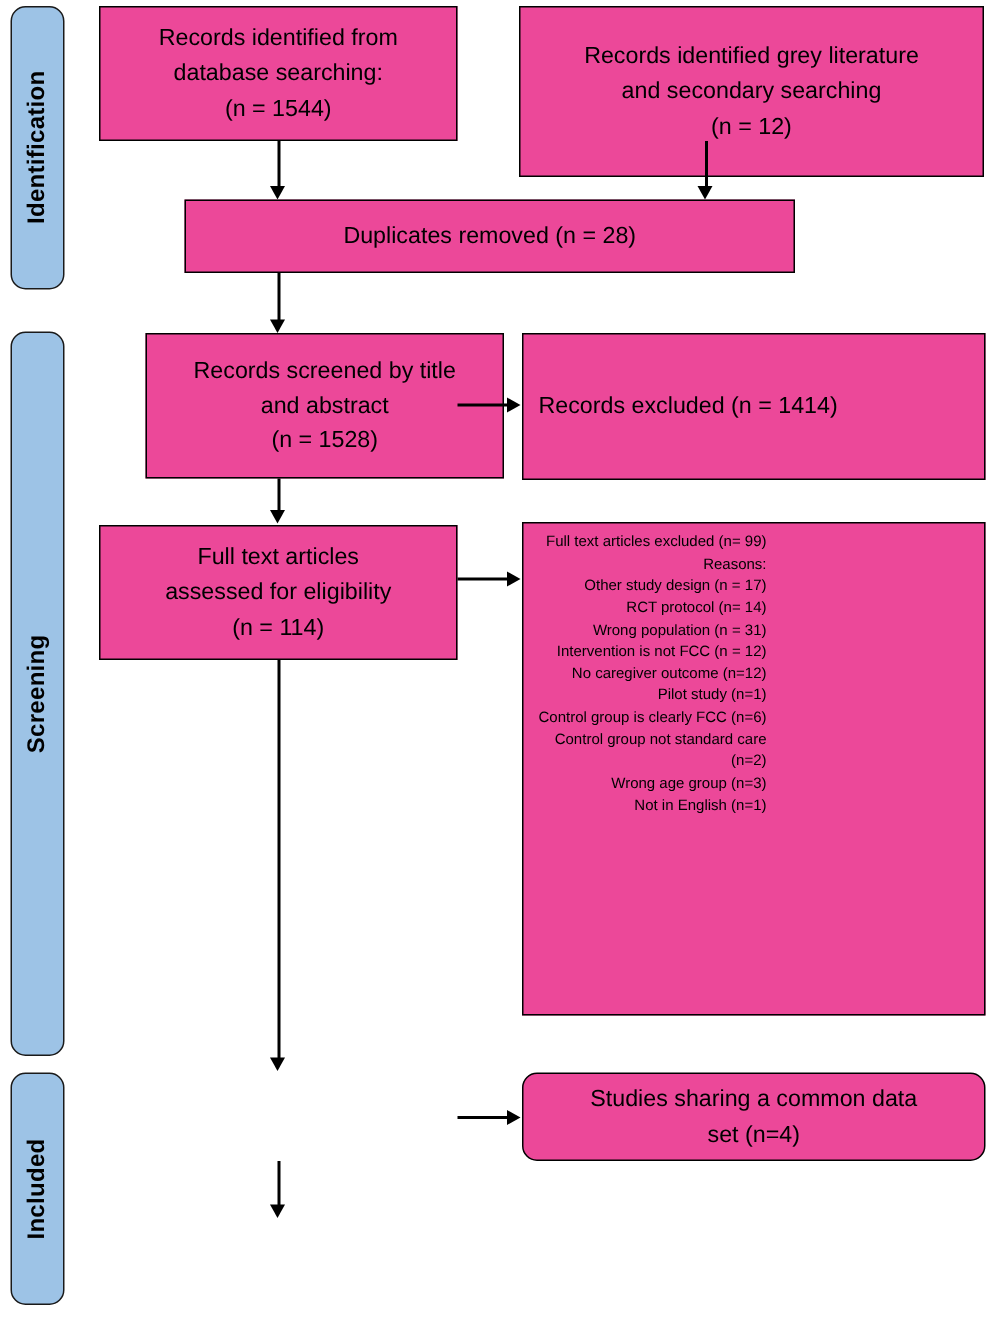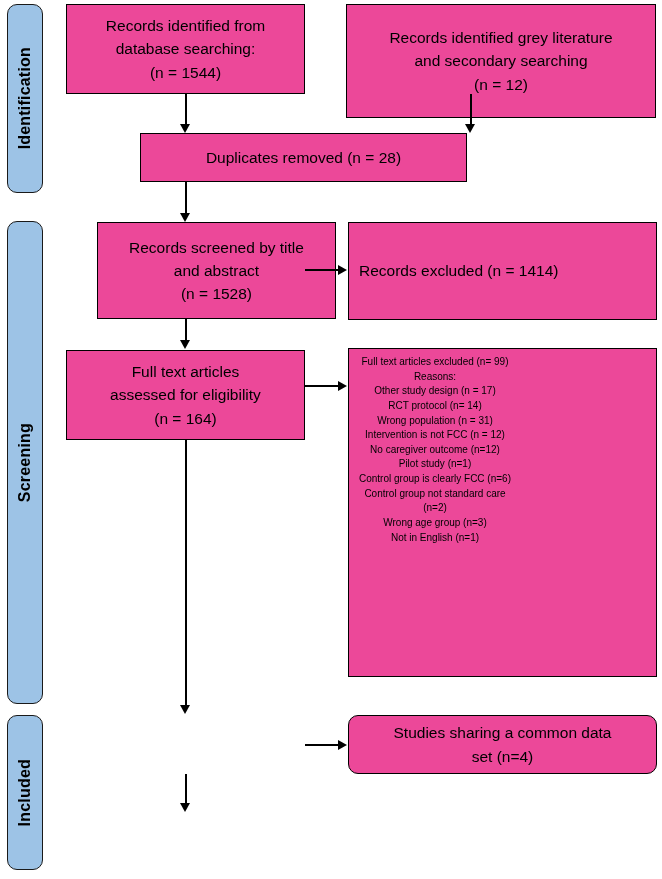--- a/index.html
+++ b/index.html
@@ -51,21 +51,21 @@
     display: flex;
     align-items: center;
     justify-content: center;
     text-align: center;
     font-size: 15.5px;
     line-height: 1.5;
     padding: 2px 6px;
   }
   .box.left-align {
     justify-content: flex-start;
-    text-align: center;
+    text-align: right;
     align-items: flex-start;
     padding: 6px 8px 6px 10px;
     line-height: 1.465;
   }
   .box .box-text {
     display: block;
     white-space: pre-line;
   }
 
   
@@ -120,21 +120,21 @@
 and secondary searching
 (n = 12)</span>
   </div>
 
   <div class="conn v" style="left:185px; top:94px; height:31px;"></div>
   <div class="arrowhead down" style="left:180px; top:124px;"></div>
 
   <div class="conn v" style="left:470px; top:94px; height:31px;"></div>
   <div class="arrowhead down" style="left:465px; top:124px;"></div>
 
-  <div class="box" style="left:123px; top:133px; width:327px; height:49px;margin-left:17px;">
+  <div class="box" style="left:123px; top:133px; width:407px; height:49px;">
     <span class="box-text">Duplicates removed (n = 28)</span>
   </div>
 
   <div class="conn v" style="left:185px; top:182px; height:32px;"></div>
   <div class="arrowhead down" style="left:180px; top:213px;"></div>
 
   <div class="box" style="left:77px; top:222px; width:239px; height:97px;margin-left:20px;">
     <span class="box-text">Records screened by title
 and abstract
 (n = 1528)</span>
@@ -147,21 +147,21 @@
 
   <div class="conn h" style="left:305px; top:269px; width:34px;"></div>
   <div class="arrowhead right" style="left:338px; top:265px;"></div>
 
   <div class="conn v" style="left:185px; top:319px; height:22px;"></div>
   <div class="arrowhead down" style="left:180px; top:340px;"></div>
 
   <div class="box" style="left:66px; top:350px; width:239px; height:90px;">
     <span class="box-text">Full text articles
 assessed for eligibility
-(n = 164)</span>
+(n = 114)</span>
   </div>
 
   <div class="box left-align" style="left:348px; top:348px; width:309px; height:329px; font-size:10px;">
     <span class="box-text">Full text articles excluded (n= 99)
 Reasons:
 Other study design (n = 17)
 RCT protocol (n= 14)
 Wrong population (n = 31)
 Intervention is not FCC (n = 12)
 No caregiver outcome (n=12)

